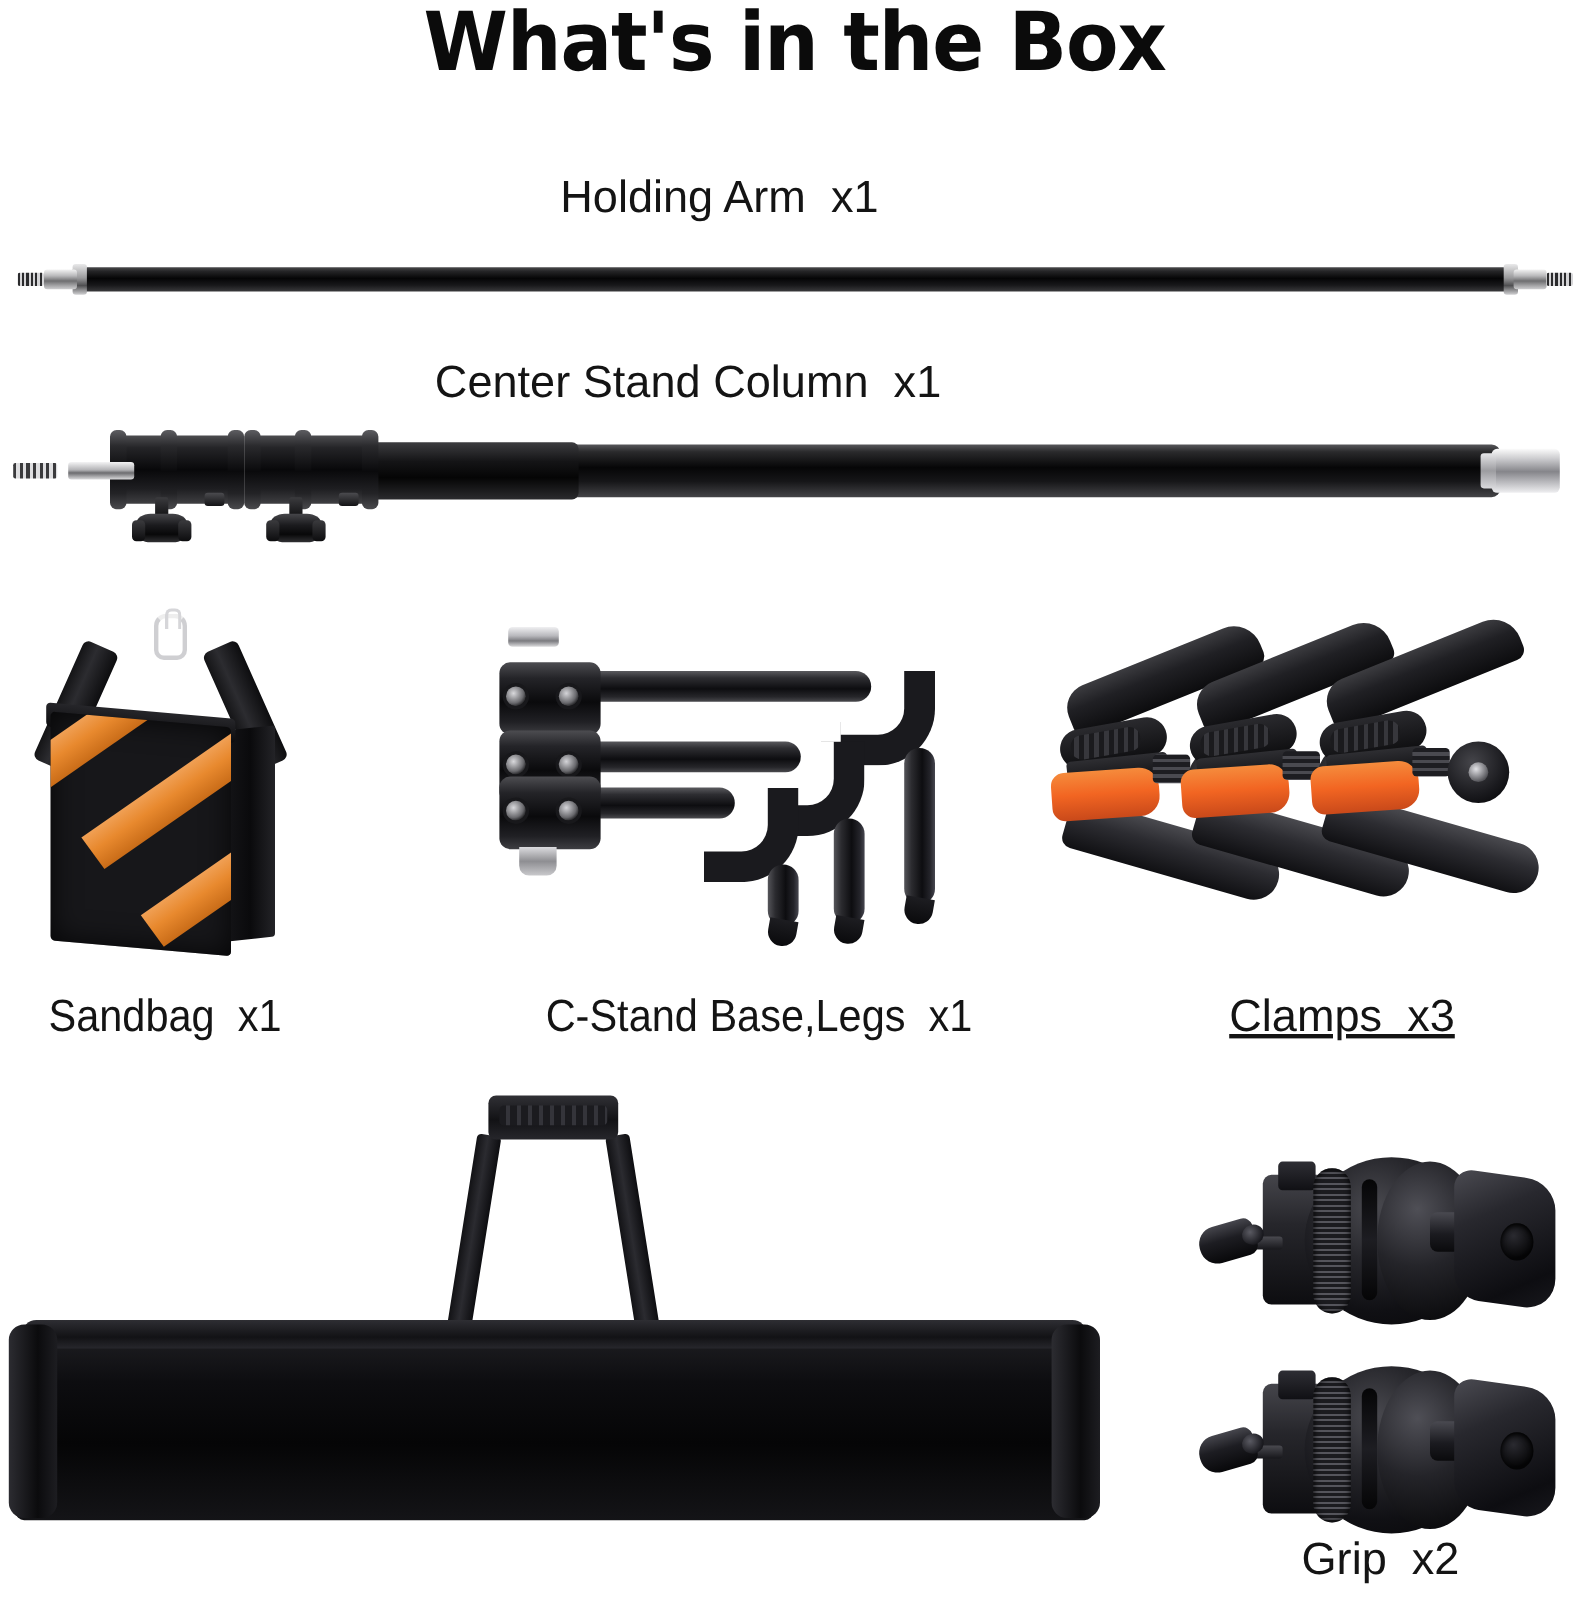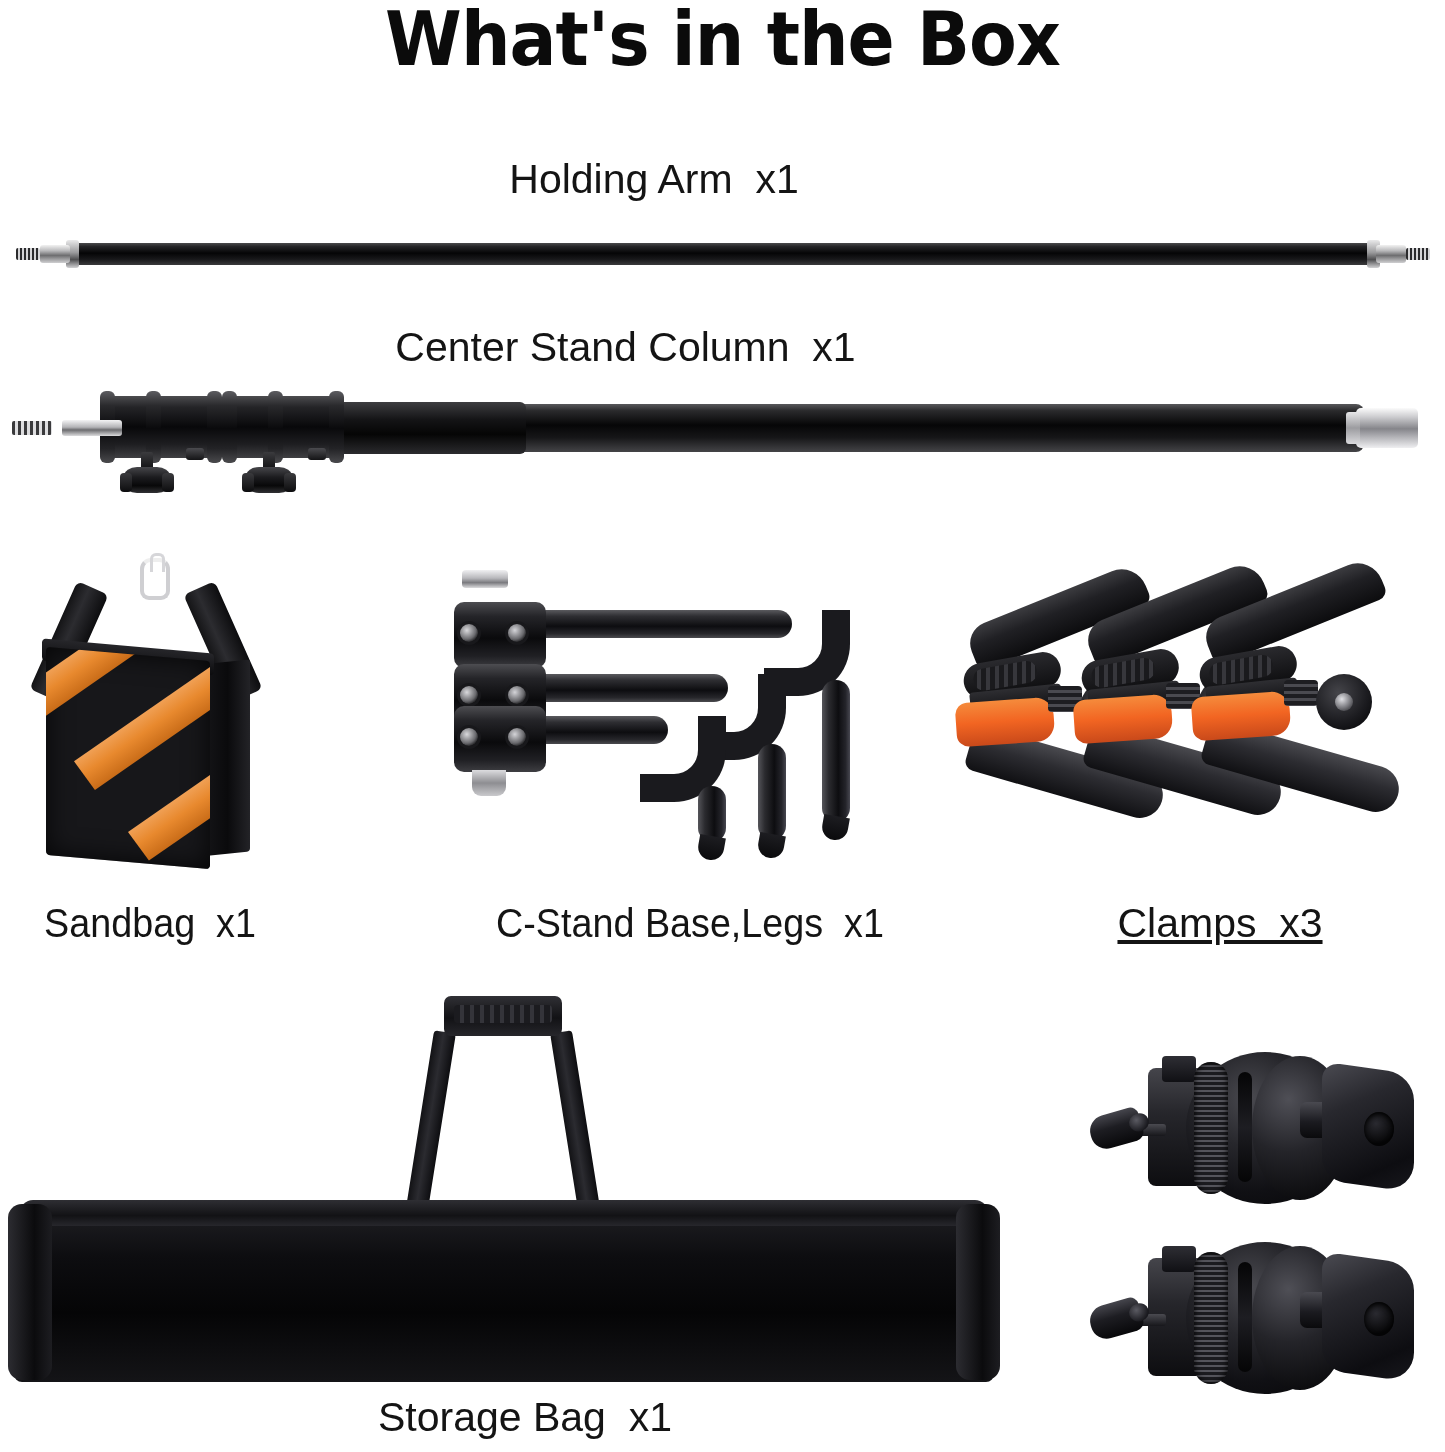--- a/index.html
+++ b/index.html
@@ -509,15 +509,15 @@
     <div class="slot"></div>
     <div class="disc-front"></div>
     <div class="neck"></div>
     <div class="neck-ring"></div>
     <div class="arm">
       <div class="blade"></div>
       <div class="hole"></div>
     </div>
   </div>
 
-  <div class="lbl" style="left:200px;top:1396px;width:650px;">Storage Bag  x1</div>
+  <div class="lbl" style="left:1090px;top:1396px;width:330px;">Grip  x2</div>
 
 </div>
 
 </body></html>

